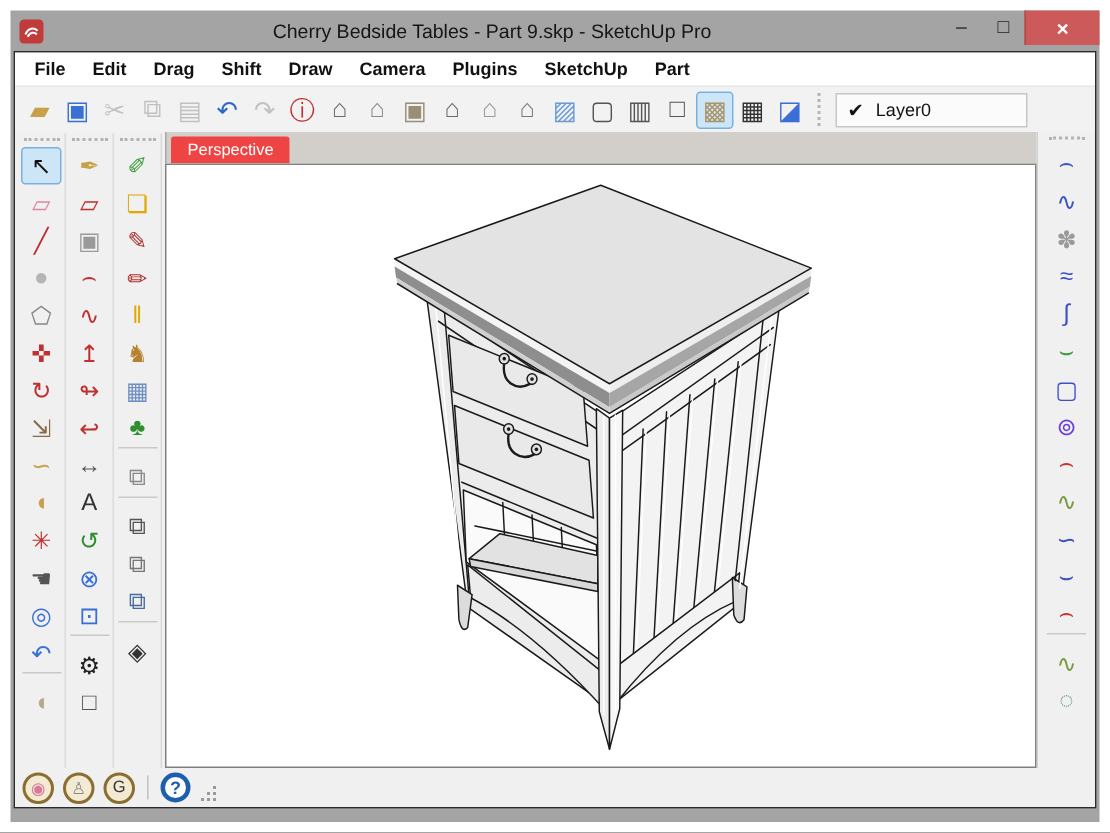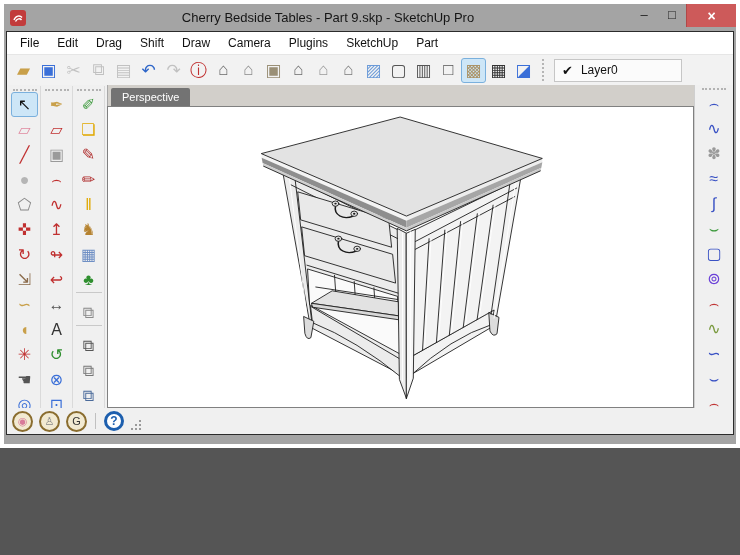--- a/index.html
+++ b/index.html
@@ -1,34 +1,34 @@
 <!DOCTYPE html>
 <html><head>
 <meta charset="utf-8">
 <style>
   html,body{margin:0;padding:0;background:#555;}
   *{box-sizing:border-box;}
-  .window{width:740px;height:448px;position:relative;background:#a4a4a4;
-    font-family:"Liberation Sans",sans-serif;border:4px solid #ffffff;color:#111;}
+  .window{width:740px;height:555px;position:relative;background:#a4a4a4;
+    font-family:"Liberation Sans",sans-serif;border:7px solid #ffffff;color:#111;}
   
   .titlebar{height:27px;display:flex;align-items:center;}
   .logo{width:16px;height:16px;margin-left:6px;background:#c23b3b;border-radius:3px;
     display:flex;align-items:center;justify-content:center;}
   .logo svg{display:block;}
   .title{flex:1;text-align:center;font-size:13px;color:#151515;}
   .win-buttons{display:flex;align-items:flex-start;height:100%;}
   .btn-min,.btn-max{width:28px;height:21px;display:flex;align-items:center;justify-content:center;
     font-size:13px;color:#222;}
   .btn-close{width:50px;height:23px;background:#cd5a5a;color:#fff;display:flex;align-items:center;
     justify-content:center;font-size:14px;font-weight:bold;border-left:1px solid #b04848;}
   
   .frame{position:absolute;top:27px;left:2px;right:2px;bottom:9px;background:#f0f0f0;
     border:1px solid #2b2b2b;display:flex;flex-direction:column;overflow:hidden;}
   .menubar{height:23px;background:#ffffff;display:flex;align-items:center;padding-left:4px;
-    font-size:12px;border-bottom:1px solid #e6e6e6;flex:0 0 auto;}
+    font-size:12px;border-bottom:1px solid #e6e6e6;flex:0 0 auto;font-weight:bold;}
   .menu-item{padding:3px 9px;cursor:default;}
   
   .toolbar{height:30px;background:#f2f2f2;display:flex;align-items:center;padding-left:4px;flex:0 0 auto;}
   .tb-cell{width:25px;height:25px;display:flex;align-items:center;justify-content:center;
     font-size:17px;border-radius:3px;border:1px solid transparent;}
   .tb-cell.selected{background:#cde6f7;border:1px solid #7ab0dd;}
   .tb-cell.disabled{opacity:.55;}
   .tb-sep{width:9px;height:22px;border-left:2px dotted #b5b5b5;margin:0 3px 0 6px;}
   .layers{display:flex;align-items:center;background:#fbfbfb;border:1px solid #c6c6c6;height:23px;
     width:128px;padding-left:7px;gap:8px;font-size:12px;}
@@ -38,21 +38,21 @@
   .left-palette{width:100px;background:#f0f0f0;display:flex;padding:1px 0 0 2px;flex:0 0 auto;}
   .pal-col{width:32px;display:flex;flex-direction:column;align-items:center;border-right:1px solid #dadada;}
   .drag{width:24px;height:5px;border-top:2px dotted #b3b3b3;margin:3px 0 1px;}
   .cell{width:27px;height:25px;display:flex;align-items:center;justify-content:center;
     font-size:16px;border-radius:3px;border:1px solid transparent;flex:0 0 auto;}
   .cell.selected{background:#cde6f7;border:1px solid #7ab0dd;}
   .cell.sep{height:8px;border-radius:0;border:none;border-top:1px solid #c9c9c9;width:26px;}
   .center{flex:1;display:flex;flex-direction:column;min-width:0;}
   .tabstrip{height:21px;background:#d2cfca;display:flex;align-items:flex-end;padding-left:3px;
     border-left:1px solid #a8a8a8;flex:0 0 auto;}
-  .tab{background:#737373;color:#fff;font-size:11px;padding:3px 11px 3px;border-radius:2px 2px 0 0;margin-top:36px;}
+  .tab{background:#ef4444;color:#fff;font-size:11px;padding:3px 11px 3px;border-radius:2px 2px 0 0;margin-top:36px;}
   .canvas{flex:1;background:#fff;border:1px solid #808080;position:relative;min-height:0;}
   .canvas svg{width:100%;height:100%;display:block;}
   .right-palette{width:39px;background:#f0f0f0;display:flex;flex-direction:column;align-items:center;
     border-left:1px solid #cfcfcf;flex:0 0 auto;}
   
   .measurebar{height:29px;background:#f0f0f0;border-top:1px solid #d2d2d2;display:flex;
     align-items:center;flex:0 0 auto;}
   .measure-panel{display:flex;align-items:center;height:100%;width:278px;border-right:1px solid #c2c2c2;
     border-bottom:1px solid #d8d8d8;padding-left:5px;gap:11px;}
   .vdrag{width:5px;height:18px;border-left:2px dotted #b3b3b3;}

